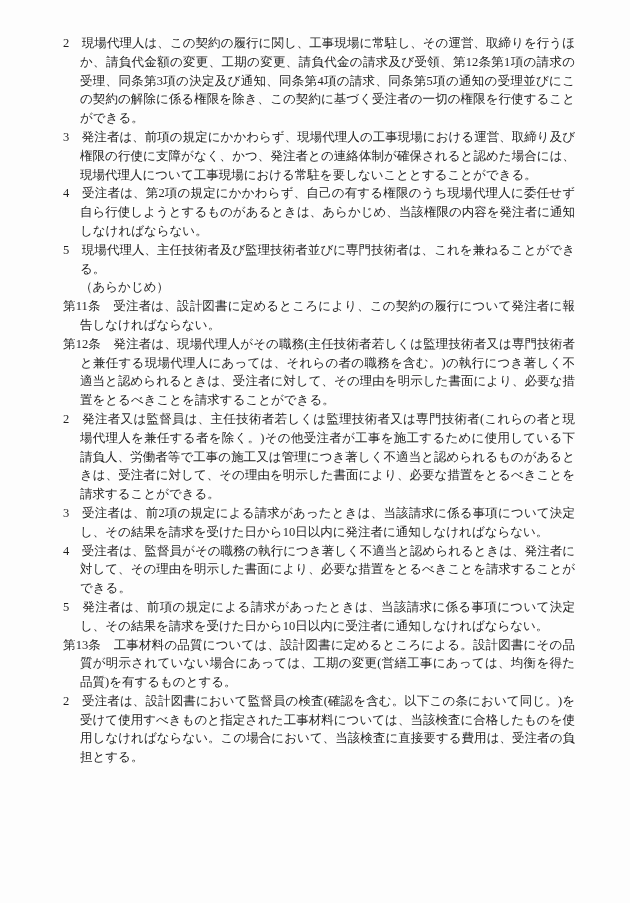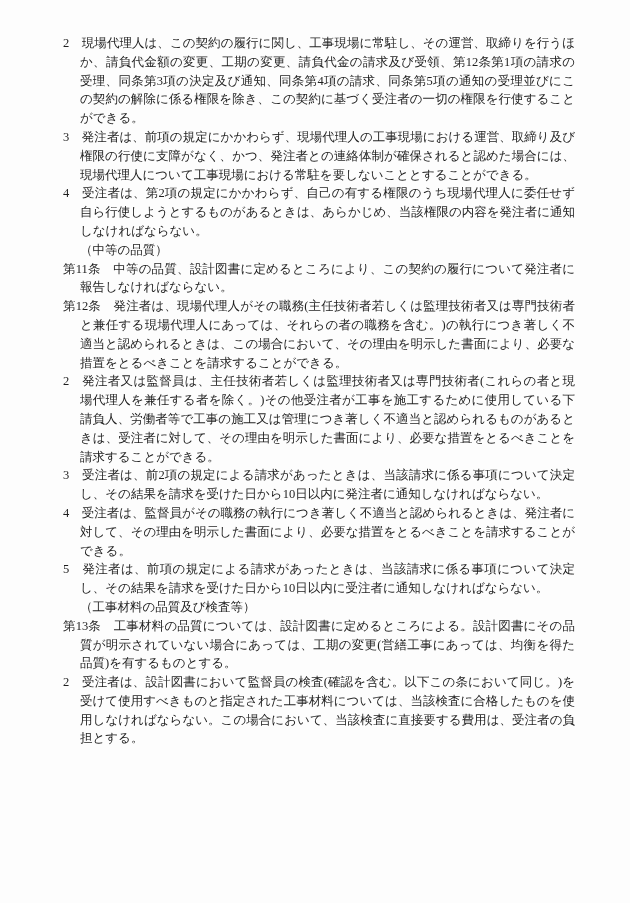--- a/index.html
+++ b/index.html
@@ -36,24 +36,24 @@
   }
 </style>
 </head>
 <body>
 
 <div class="page">
   <div class="doc">
     <p class="para">2　現場代理人は、この契約の履行に関し、工事現場に常駐し、その運営、取締りを行うほか、請負代金額の変更、工期の変更、請負代金の請求及び受領、第12条第1項の請求の受理、同条第3項の決定及び通知、同条第4項の請求、同条第5項の通知の受理並びにこの契約の解除に係る権限を除き、この契約に基づく受注者の一切の権限を行使することができる。</p>
     <p class="para">3　発注者は、前項の規定にかかわらず、現場代理人の工事現場における運営、取締り及び権限の行使に支障がなく、かつ、発注者との連絡体制が確保されると認めた場合には、現場代理人について工事現場における常駐を要しないこととすることができる。</p>
     <p class="para">4　受注者は、第2項の規定にかかわらず、自己の有する権限のうち現場代理人に委任せず自ら行使しようとするものがあるときは、あらかじめ、当該権限の内容を発注者に通知しなければならない。</p>
-    <p class="para caption">（中等の品質）</p>
-    <p class="para">第11条　中等の品質、設計図書に定めるところにより、この契約の履行について発注者に報告しなければならない。</p>
-    <p class="para">第12条　発注者は、現場代理人がその職務(主任技術者若しくは監理技術者又は専門技術者と兼任する現場代理人にあっては、それらの者の職務を含む。)の執行につき著しく不適当と認められるときは、この場合において、その理由を明示した書面により、必要な措置をとるべきことを請求することができる。</p>
+    <p class="para">5　現場代理人、主任技術者及び監理技術者並びに専門技術者は、これを兼ねることができる。</p>
+    <p class="para caption">（あらかじめ）</p>
+    <p class="para">第11条　受注者は、設計図書に定めるところにより、この契約の履行について発注者に報告しなければならない。</p>
+    <p class="para">第12条　発注者は、現場代理人がその職務(主任技術者若しくは監理技術者又は専門技術者と兼任する現場代理人にあっては、それらの者の職務を含む。)の執行につき著しく不適当と認められるときは、受注者に対して、その理由を明示した書面により、必要な措置をとるべきことを請求することができる。</p>
     <p class="para">2　発注者又は監督員は、主任技術者若しくは監理技術者又は専門技術者(これらの者と現場代理人を兼任する者を除く。)その他受注者が工事を施工するために使用している下請負人、労働者等で工事の施工又は管理につき著しく不適当と認められるものがあるときは、受注者に対して、その理由を明示した書面により、必要な措置をとるべきことを請求することができる。</p>
     <p class="para">3　受注者は、前2項の規定による請求があったときは、当該請求に係る事項について決定し、その結果を請求を受けた日から10日以内に発注者に通知しなければならない。</p>
     <p class="para">4　受注者は、監督員がその職務の執行につき著しく不適当と認められるときは、発注者に対して、その理由を明示した書面により、必要な措置をとるべきことを請求することができる。</p>
     <p class="para">5　発注者は、前項の規定による請求があったときは、当該請求に係る事項について決定し、その結果を請求を受けた日から10日以内に受注者に通知しなければならない。</p>
-    <p class="para caption">（工事材料の品質及び検査等）</p>
     <p class="para">第13条　工事材料の品質については、設計図書に定めるところによる。設計図書にその品質が明示されていない場合にあっては、工期の変更(営繕工事にあっては、均衡を得た品質)を有するものとする。</p>
     <p class="para">2　受注者は、設計図書において監督員の検査(確認を含む。以下この条において同じ。)を受けて使用すべきものと指定された工事材料については、当該検査に合格したものを使用しなければならない。この場合において、当該検査に直接要する費用は、受注者の負担とする。</p>
   </div>
 </div>
 
 </body></html>

